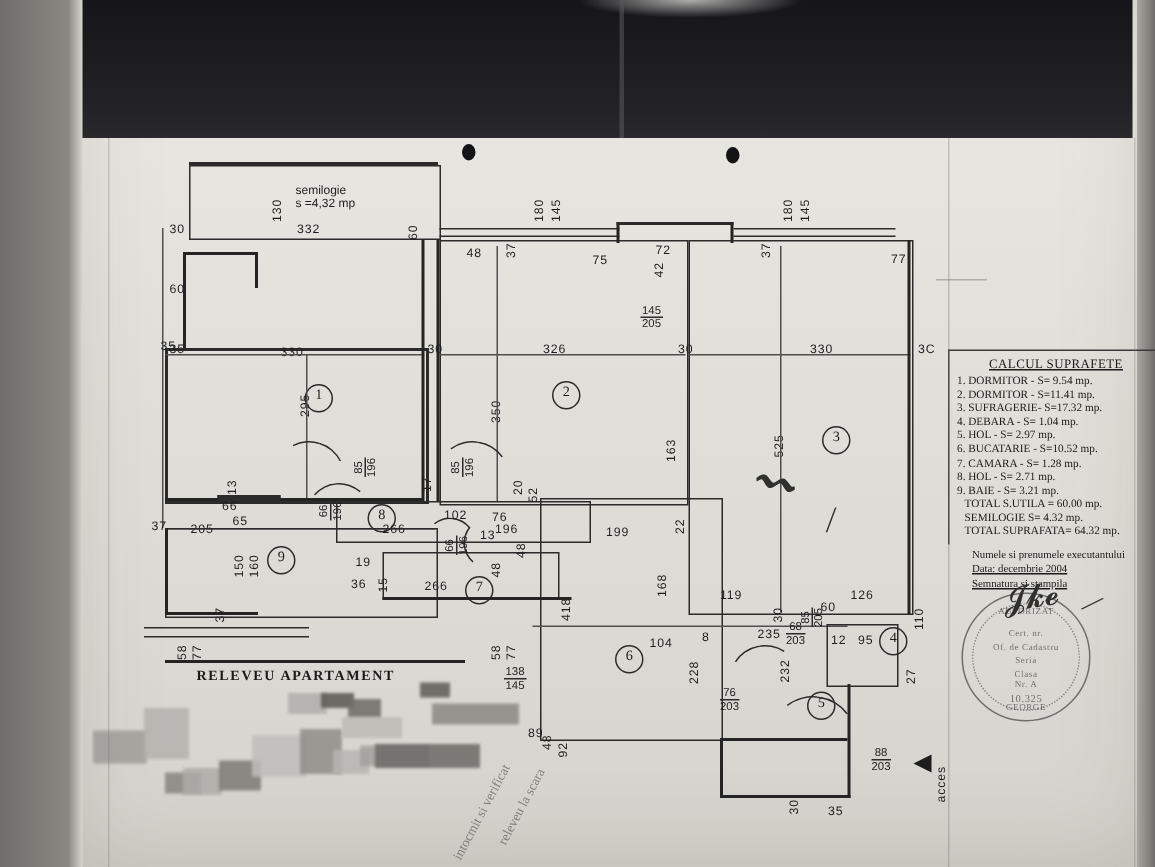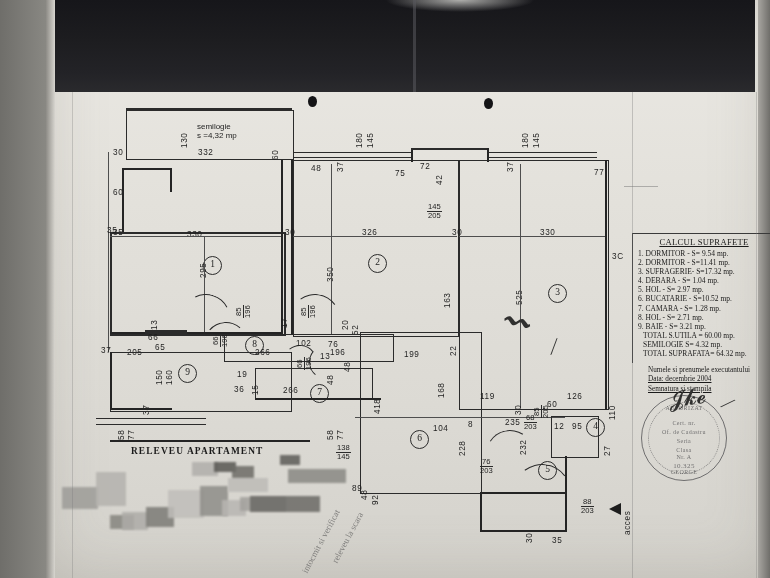--- a/index.html
+++ b/index.html
@@ -154,37 +154,37 @@
     <div class="numv" style="left:355px;top:148px;">180</div>
     <div class="numv" style="left:366px;top:148px;">145</div>
     <div class="numv" style="left:336px;top:172px;">37</div>
     <div class="num" style="left:311px;top:164px;">48</div>
     <div class="num" style="left:395px;top:169px;">75</div>
     <div class="numv" style="left:435px;top:185px;">42</div>
 
     <div class="wall" style="left:411px;top:148px;width:2px;height:14px;"></div>
     <div class="ln" style="left:411px;top:148px;width:78px;height:2px;"></div>
     <div class="wall" style="left:487px;top:148px;width:2px;height:14px;"></div>
-    <div class="num" style="left:420px;top:162px;">72</div>
+    <div class="num" style="left:437px;top:162px;">72</div>
     <div class="frac" style="left:427px;top:203px;"><b>145</b>205</div>
 
     <div class="ln" style="left:489px;top:152px;width:108px;height:1.4px;"></div>
     <div class="ln" style="left:489px;top:157px;width:108px;height:1.4px;"></div>
     <div class="numv" style="left:521px;top:148px;">180</div>
     <div class="numv" style="left:532px;top:148px;">145</div>
     <div class="numv" style="left:506px;top:172px;">37</div>
     <div class="num" style="left:594px;top:168px;">77</div>
 
     <div class="rect" style="left:459px;top:160px;width:148px;height:248px;border-width:1.6px;"></div>
     <div class="rmark" style="left:548px;top:284px;">3</div>
     <div class="num" style="left:540px;top:228px;">330</div>
     <div class="numv" style="left:515px;top:305px;">525</div>
     <div class="lnlt" style="left:459px;top:236px;width:148px;height:1px;"></div>
     <div class="lnlt" style="left:520px;top:164px;width:1px;height:244px;"></div>
-    <div class="num" style="left:612px;top:228px;margin-top:24px;">3C</div>
+    <div class="num" style="left:612px;top:228px;">3C</div>
     <div class="wall" style="left:605px;top:160px;width:2.4px;height:250px;"></div>
 
     <div class="door" style="left:182px;top:294px;width:46px;height:46px;transform:rotate(18deg);"></div>
     <div class="fracv" style="left:235px;top:318px;"><b>85</b>196</div>
     <div class="door" style="left:290px;top:294px;width:48px;height:48px;transform:rotate(9deg);"></div>
     <div class="fracv" style="left:300px;top:318px;"><b>85</b>196</div>
     <div class="numv" style="left:280px;top:328px;">17</div>
     <div class="numv" style="left:341px;top:330px;">20</div>
     <div class="numv" style="left:351px;top:335px;">52</div>
     <div class="numv" style="left:449px;top:356px;">22</div>

